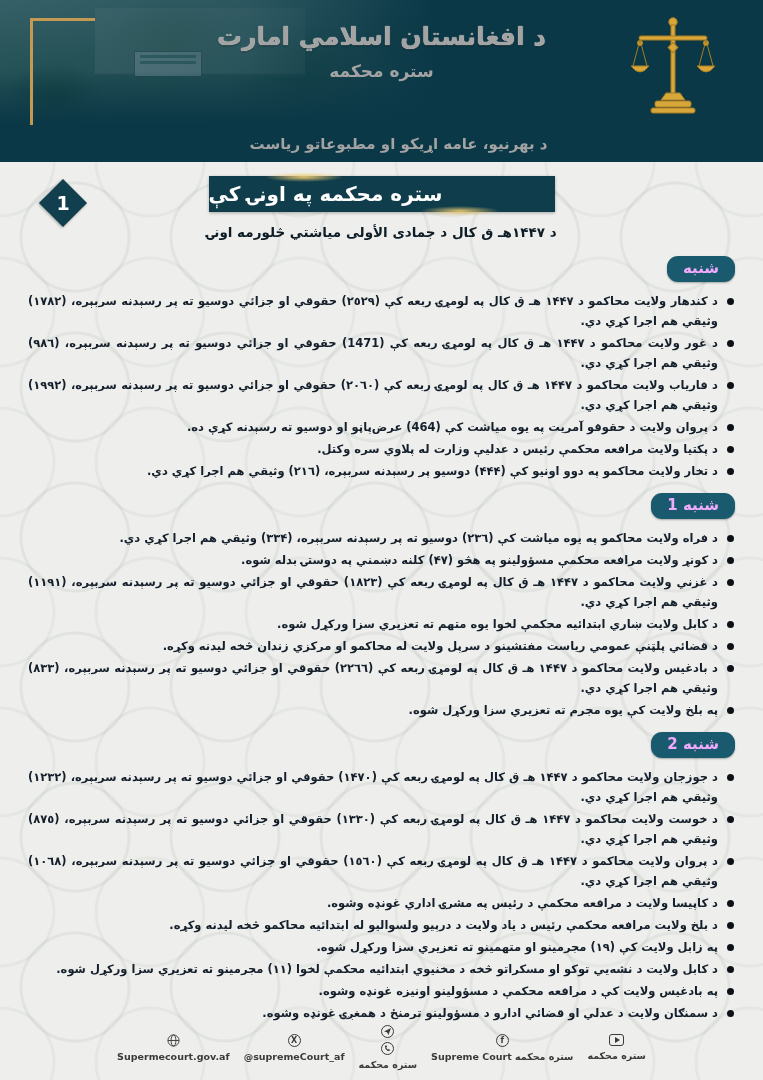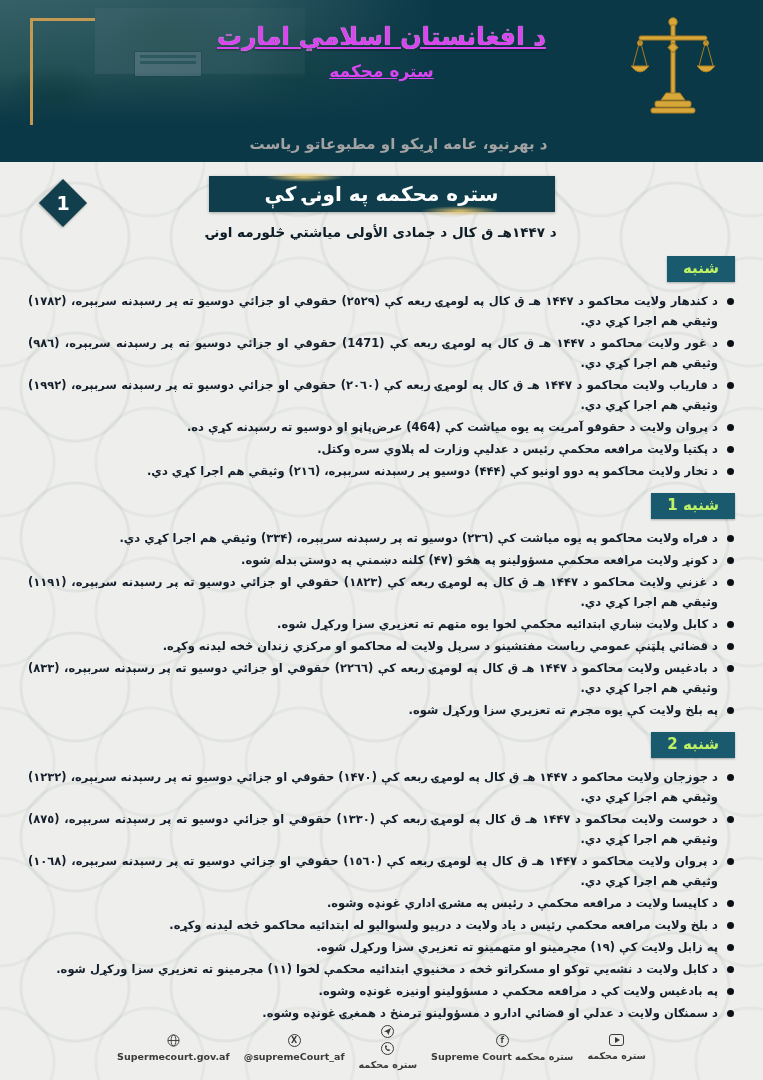--- a/index.html
+++ b/index.html
@@ -37,21 +37,21 @@
   .photo-fade{
     position:absolute;left:0;top:0;width:450px;height:128px;
     background:
       linear-gradient(90deg, rgba(11,56,70,.5) 0%, rgba(11,56,70,.62) 55%, #0b3847 97%),
       linear-gradient(180deg, rgba(11,56,70,.3) 55%, #0b3847 97%);
   }
   .bracket{
     position:absolute;left:30px;top:18px;width:62px;height:104px;
     border-top:3px solid #c49a52;border-left:3px solid #c49a52;
   }
-  .emblem{position:absolute;left:0;right:0;top:22px;text-align:center;color:#d946ef;text-decoration:underline;}
+  .emblem{position:absolute;left:0;right:0;top:22px;text-align:center;color:#a3a3a3;}
   .calligraphy{
     font-size:25px;font-weight:700;letter-spacing:1px;
     text-shadow:0 0 1px #fff, 0 1px 2px rgba(0,0,0,.45);
   }
   .emblem-sub{margin-top:10px;font-size:17px;font-weight:700;letter-spacing:2px;}
   .scales{position:absolute;right:48px;top:16px;width:84px;height:104px;}
   .directorate{
     position:absolute;left:0;right:0;bottom:9px;text-align:center;
     color:#a3a3a3;font-size:15px;font-weight:700;padding-left:34px;
   }
@@ -73,42 +73,43 @@
     background:#123f4e;transform:rotate(45deg);
     box-shadow:0 1px 3px rgba(0,0,0,.35);
   }
   .page-num span{
     position:absolute;left:0;top:0;width:34px;height:34px;
     transform:rotate(-45deg);display:flex;align-items:center;justify-content:center;
     color:#fff;font-size:19px;font-weight:700;
   }
   .title-box{
     position:relative;margin:2px auto 0;width:346px;height:40px;
-    background:#0f3d4b;display:flex;align-items:center;justify-content:center;
+    background:#0f3d4b;display:flex;align-items:center;justify-content:flex-start;
     color:#fff;font-size:20px;font-weight:700;
     box-shadow:0 1px 3px rgba(0,0,0,.3);
   }
   .title-box::before{
     content:"";position:absolute;top:-4px;left:55px;width:80px;height:10px;
     background:radial-gradient(ellipse at center, rgba(243,206,116,.95), rgba(243,206,116,0) 70%);
   }
   .title-box::after{
     content:"";position:absolute;bottom:-4px;right:55px;width:80px;height:10px;
     background:radial-gradient(ellipse at center, rgba(243,206,116,.9), rgba(243,206,116,0) 70%);
   }
   .subtitle{
     margin-top:12px;text-align:center;direction:rtl;
     color:#0e1c26;font-size:13.5px;font-weight:700;
   }
   .sections{direction:rtl;margin-top:4px;}
   .section-label{
     width:max-content;direction:ltr;
     margin:12px 0 9px;padding:3px 16px 5px;
-    background:#1a5a6e;color:#bef264;font-size:15px;font-weight:700;
+    background:#1a5a6e;color:#f0abfc;font-size:15px;font-weight:700;
     box-shadow:0 1px 2px rgba(0,0,0,.3);
+    border-radius:11px;
   }
   .news-list{list-style:none;margin:0;padding:0;}
   .news-item{
     position:relative;padding-right:17px;margin-bottom:2px;
     text-align:justify;color:#141f2b;
     font-size:11.5px;font-weight:700;line-height:20px;
   }
   .bullet{
     position:absolute;right:1px;top:6.5px;width:7px;height:7px;
     background:#0c1118;border-radius:50%;

